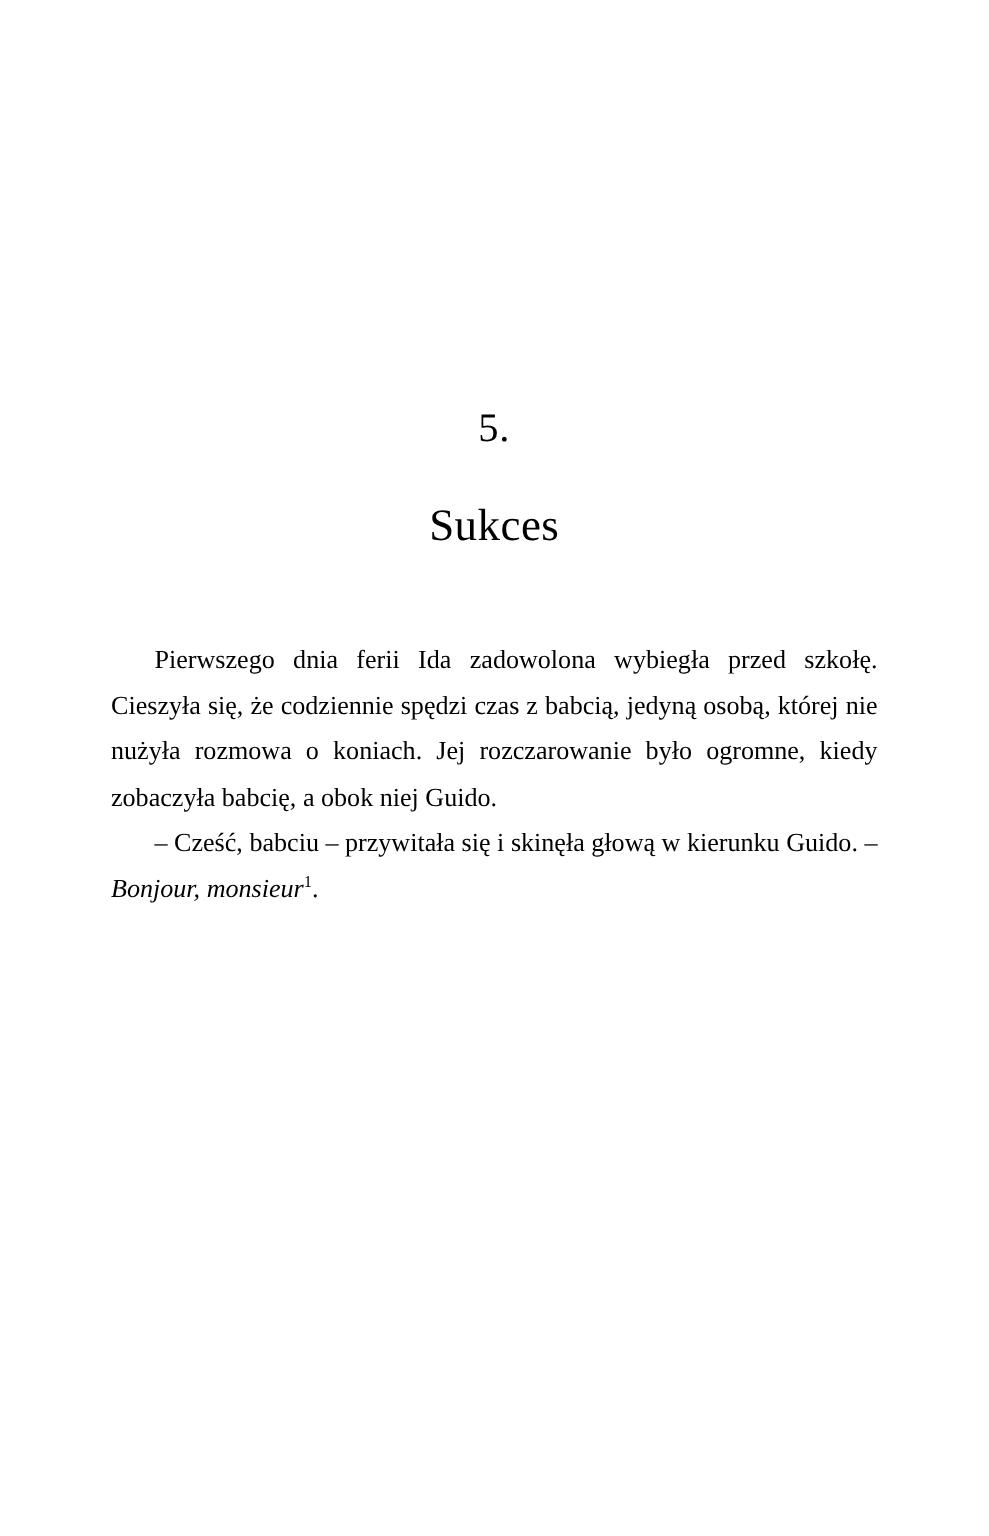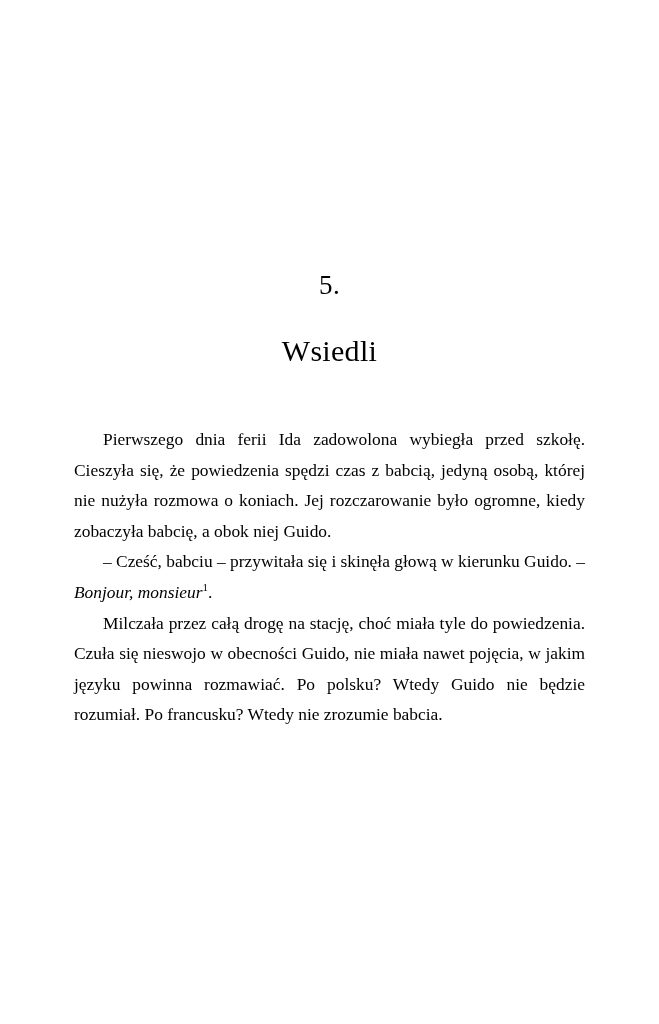--- a/index.html
+++ b/index.html
@@ -55,21 +55,20 @@
     vertical-align: super;
     line-height: 0;
   }
 </style>
 </head>
 <body>
 
 <div class="page">
 
   <div class="chapter-number">5.</div>
-  <div class="chapter-title">Wsiedli</div>
+  <div class="chapter-title">Sukces</div>
 
   <div class="body-text">
-    <p>Pierwszego dnia ferii Ida zadowolona wybiegła przed szkołę. Cieszyła się, że powiedzenia spędzi czas z babcią, jedyną osobą, której nie nużyła rozmowa o koniach. Jej rozczarowanie było ogromne, kiedy zobaczyła babcię, a obok niej Guido.</p>
+    <p>Pierwszego dnia ferii Ida zadowolona wybiegła przed szkołę. Cieszyła się, że codziennie spędzi czas z babcią, jedyną osobą, której nie nużyła rozmowa o koniach. Jej rozczarowanie było ogromne, kiedy zobaczyła babcię, a obok niej Guido.</p>
     <p>– Cześć, babciu – przywitała się i skinęła głową w kierunku Guido. – <i>Bonjour, monsieur</i><sup class="fn-ref">1</sup>.</p>
-    <p>Milczała przez całą drogę na stację, choć miała tyle do powiedzenia. Czuła się nieswojo w obecności Guido, nie miała nawet pojęcia, w jakim języku powinna rozmawiać. Po polsku? Wtedy Guido nie będzie rozumiał. Po francusku? Wtedy nie zrozumie babcia.</p>
   </div>
 
 </div>
 
 </body></html>

